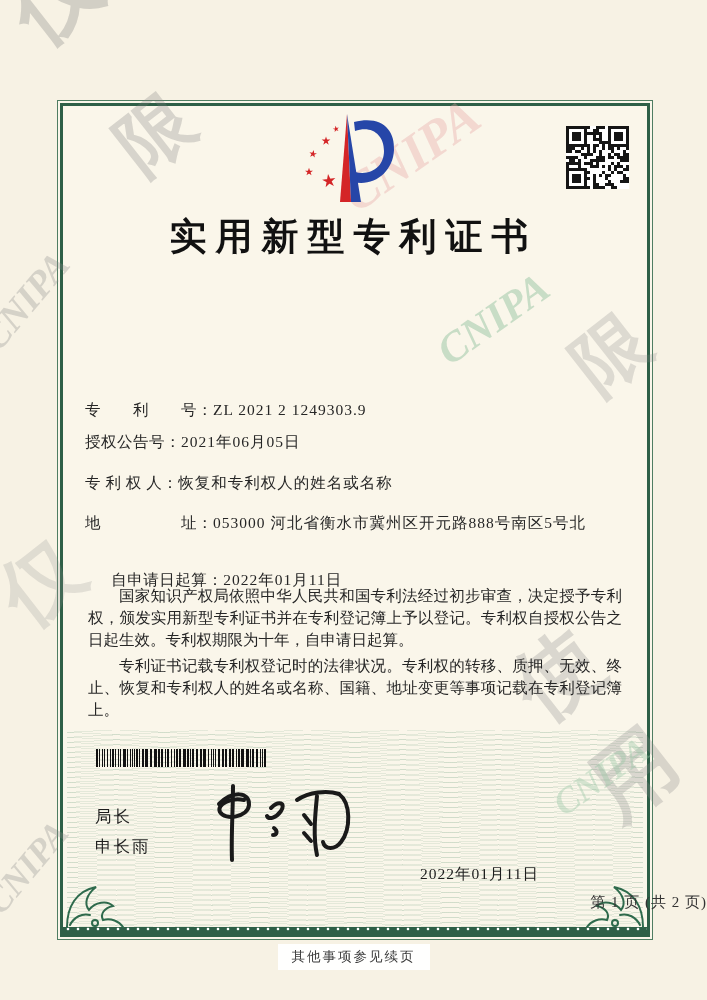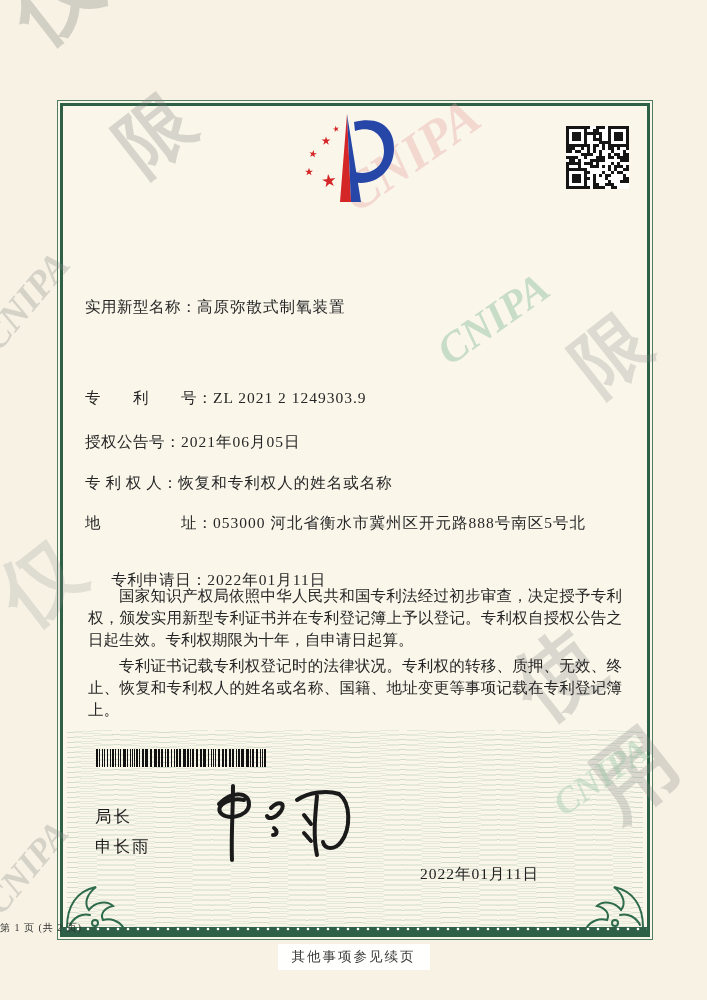--- a/index.html
+++ b/index.html
@@ -33,21 +33,21 @@
   .frow .fval{letter-spacing:1px;}
   .grant2{position:absolute;left:390px;top:0;}
   .paras{position:absolute;left:88px;top:585px;width:534px;font-size:15.5px;line-height:22px;color:#262626;text-align:justify;}
   .paras p{margin:0;text-indent:2em;}
   .paras p + p{margin-top:4px;}
   .barcode{position:absolute;left:96px;top:749px;width:172px;height:18px;display:flex;align-items:stretch;}
   .barcode i{display:block;background:#111;}
   .signer{position:absolute;left:95px;font-size:16.5px;color:#1d1d1d;letter-spacing:2px;}
   .sig{position:absolute;left:205px;top:780px;width:152px;height:88px;}
   .issue-date{position:absolute;left:420px;top:864px;font-size:15.5px;color:#1d1d1d;letter-spacing:1px;}
-  .page-info{position:absolute;left:0;top:893px;width:100%;text-align:left;font-size:10px;color:#333;letter-spacing:1px;margin-top:28px;}
+  .page-info{position:absolute;left:0;top:893px;width:100%;text-align:right;font-size:15px;color:#333;letter-spacing:1px;}
   .footer-note{position:absolute;left:0;top:944px;width:100%;text-align:center;}
   .footer-note span{display:inline-block;background:rgba(255,255,255,.95);padding:4px 14px;font-size:13.5px;color:#3a3a3a;letter-spacing:2px;}
 </style>
 </head>
 <body>
 
 <div class="page">
 
   <div class="wm-layer">
       <span class="wm" style="left: -14px; top: -22px; font-size: 86px; color: rgba(125, 125, 125, 0.3); transform: rotate(-38deg);">仅</span>
@@ -239,29 +239,29 @@
         <div class="m" style="left: 45px; top: 57px;"></div>
         <div class="m" style="left: 21px; top: 60px;"></div>
         <div class="m" style="left: 27px; top: 60px;"></div>
         <div class="m" style="left: 30px; top: 60px;"></div>
         <div class="m" style="left: 33px; top: 60px;"></div>
         <div class="m" style="left: 36px; top: 60px;"></div>
         <div class="m" style="left: 45px; top: 60px;"></div>
         <div class="m" style="left: 48px; top: 60px;"></div>
       </div>
 
-
-    <div class="frow" style="top:297px"><span>实用新型名称：</span><span class="fval">高原弥散式制氧装置</span></div>
-    <div class="frow" style="top:388px"><span>专　　利　　号：</span><span class="fval">ZL 2021 2 1249303.9</span></div>
+    <div class="title">实用新型专利证书</div>
+
+    <div class="frow" style="top:400px"><span>专　　利　　号：</span><span class="fval">ZL 2021 2 1249303.9</span></div>
     <div class="frow" style="top:432px"><span>授权公告号：</span><span class="fval">2021年06月05日</span></div>
     <div class="frow" style="top:473px"><span>专 利 权 人：</span><span class="fval">恢复和专利权人的姓名或名称</span></div>
     <div class="frow" style="top:513px"><span>地　　　　　址：</span><span class="fval">053000 河北省衡水市冀州区开元路888号南区5号北</span></div>
 
     <div class="frow" style="top:552px;width:540px">
-      <span>专利申请日：</span><span class="fval">2022年01月11日</span>
+      <span>自申请日起算：</span><span class="fval">2022年01月11日</span>
     </div>
 
     <div class="paras">
       <p>国家知识产权局依照中华人民共和国专利法经过初步审查，决定授予专利权，颁发实用新型专利证书并在专利登记簿上予以登记。专利权自授权公告之日起生效。专利权期限为十年，自申请日起算。</p>
       <p>专利证书记载专利权登记时的法律状况。专利权的转移、质押、无效、终止、恢复和专利权人的姓名或名称、国籍、地址变更等事项记载在专利登记簿上。</p>
     </div>
 
     <div class="barcode">
         <i style="width: 2px; margin-right: 1px;"></i>
         <i style="width: 1px; margin-right: 2px;"></i>

